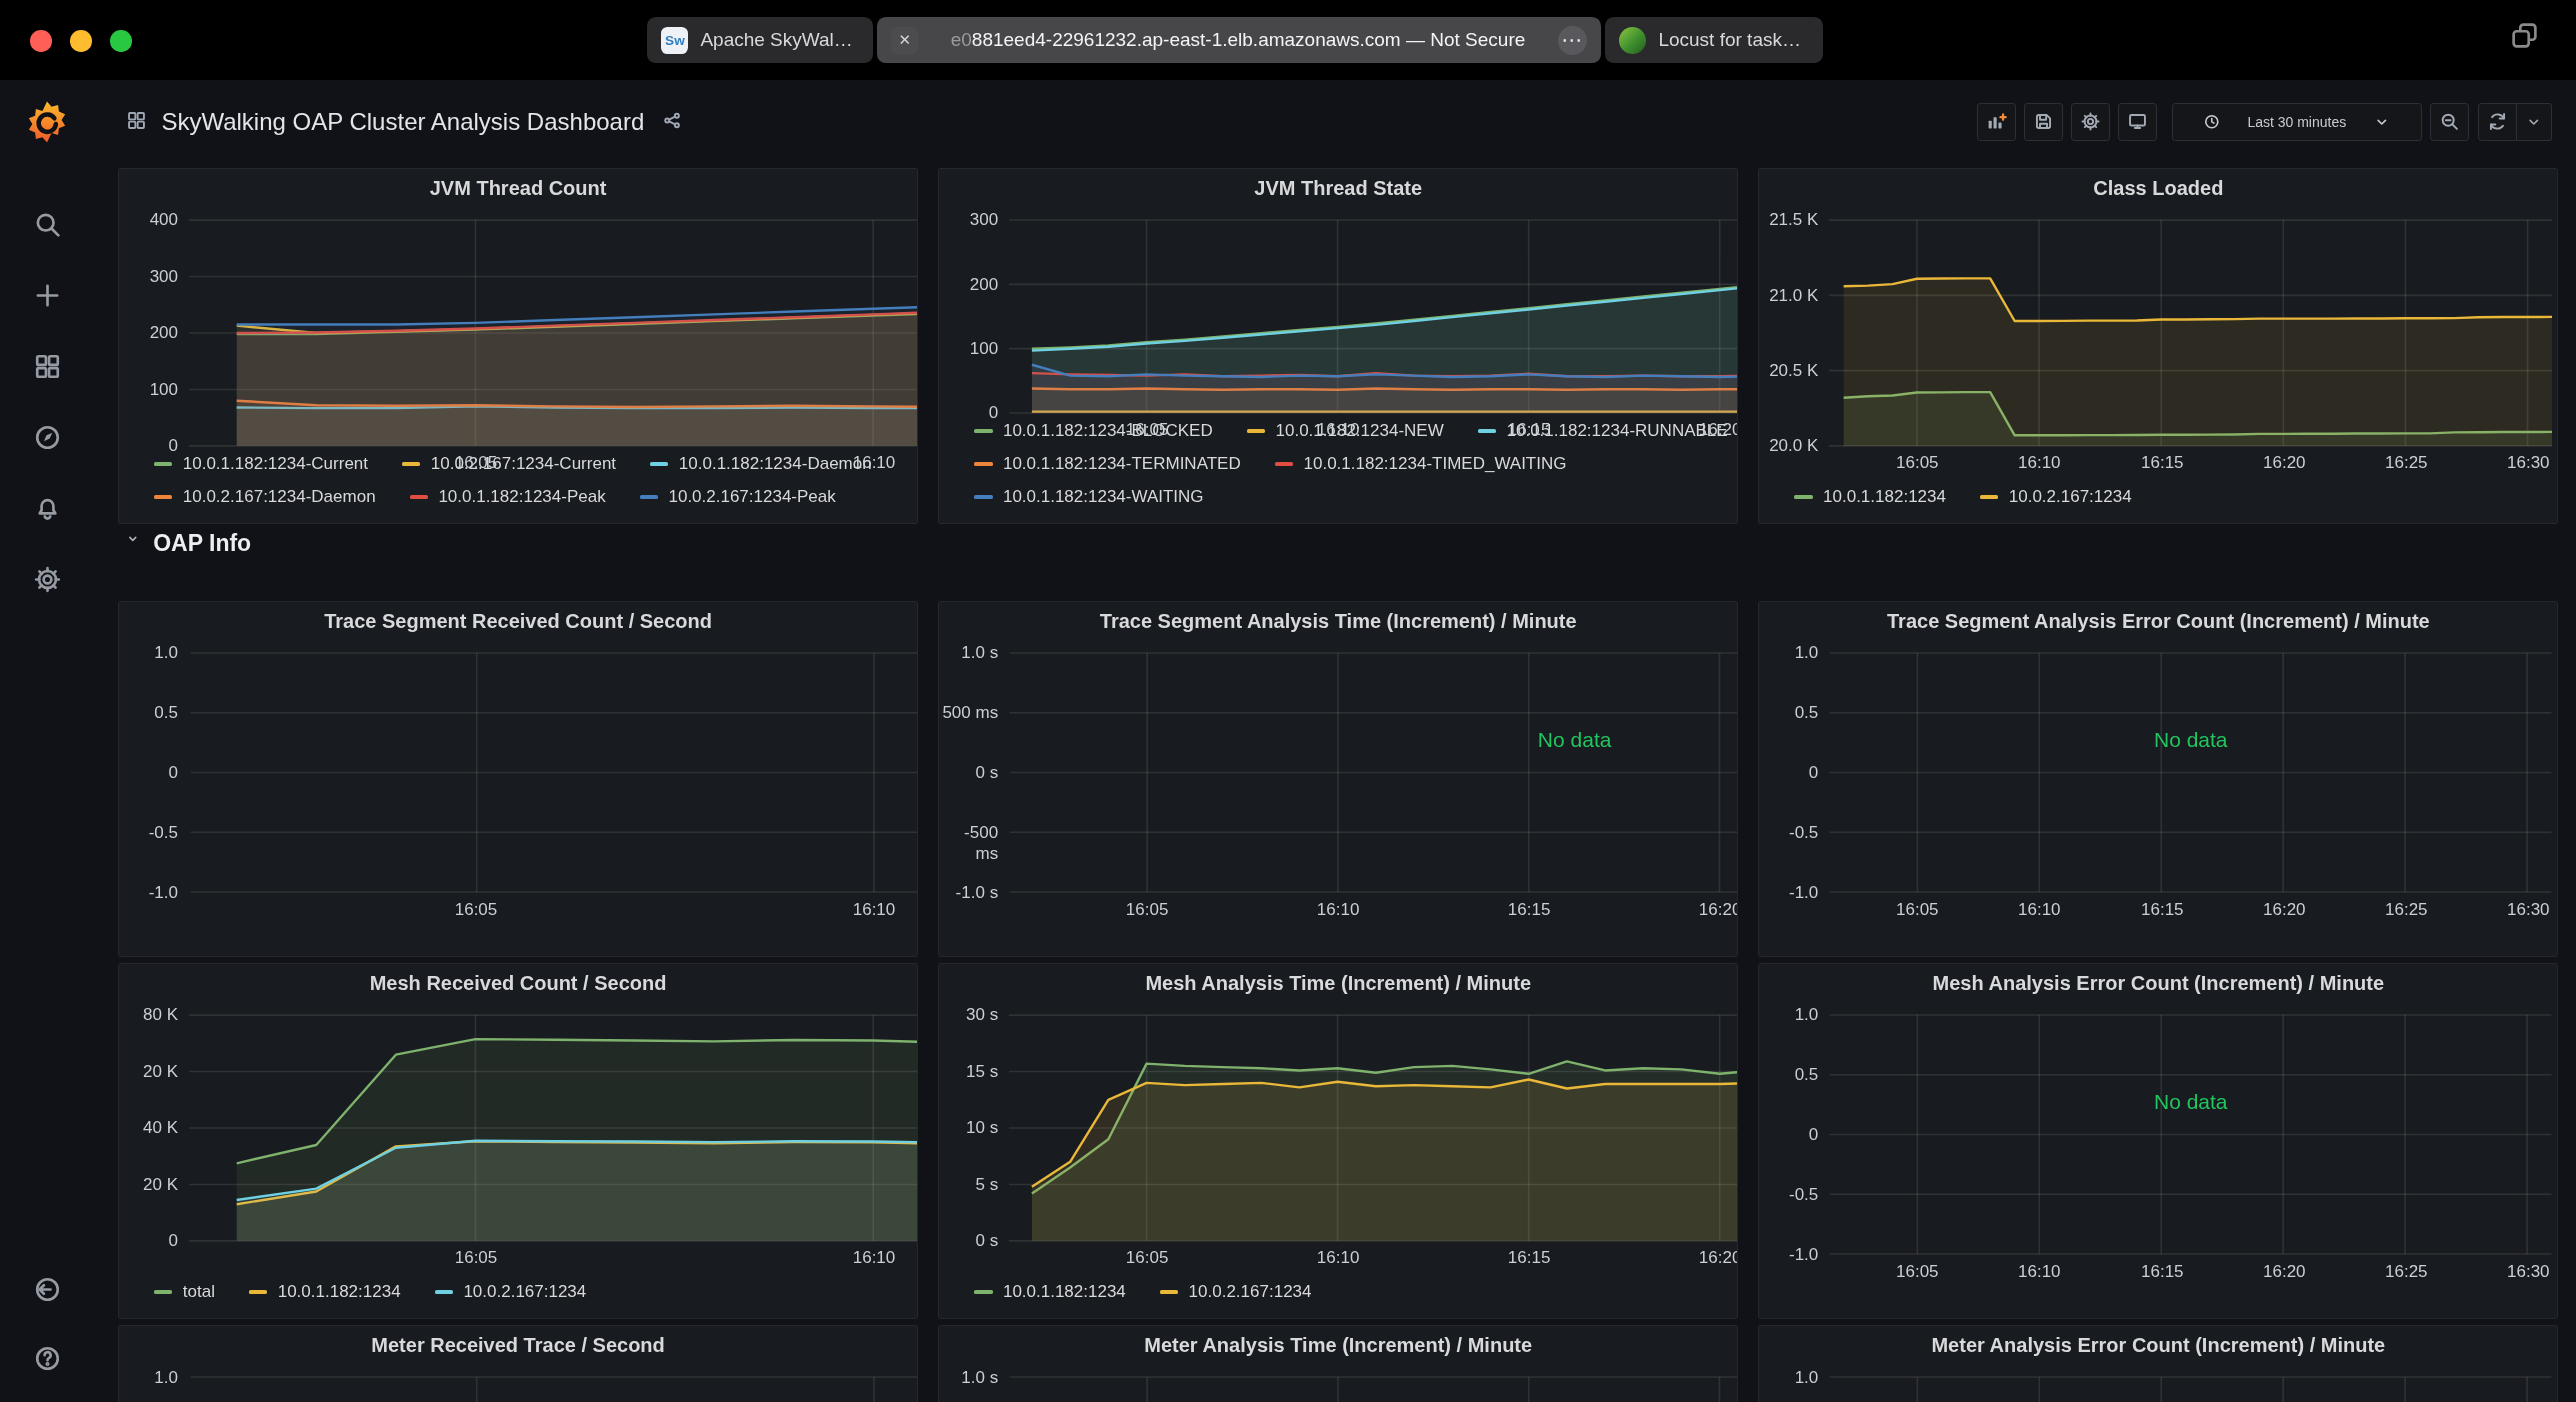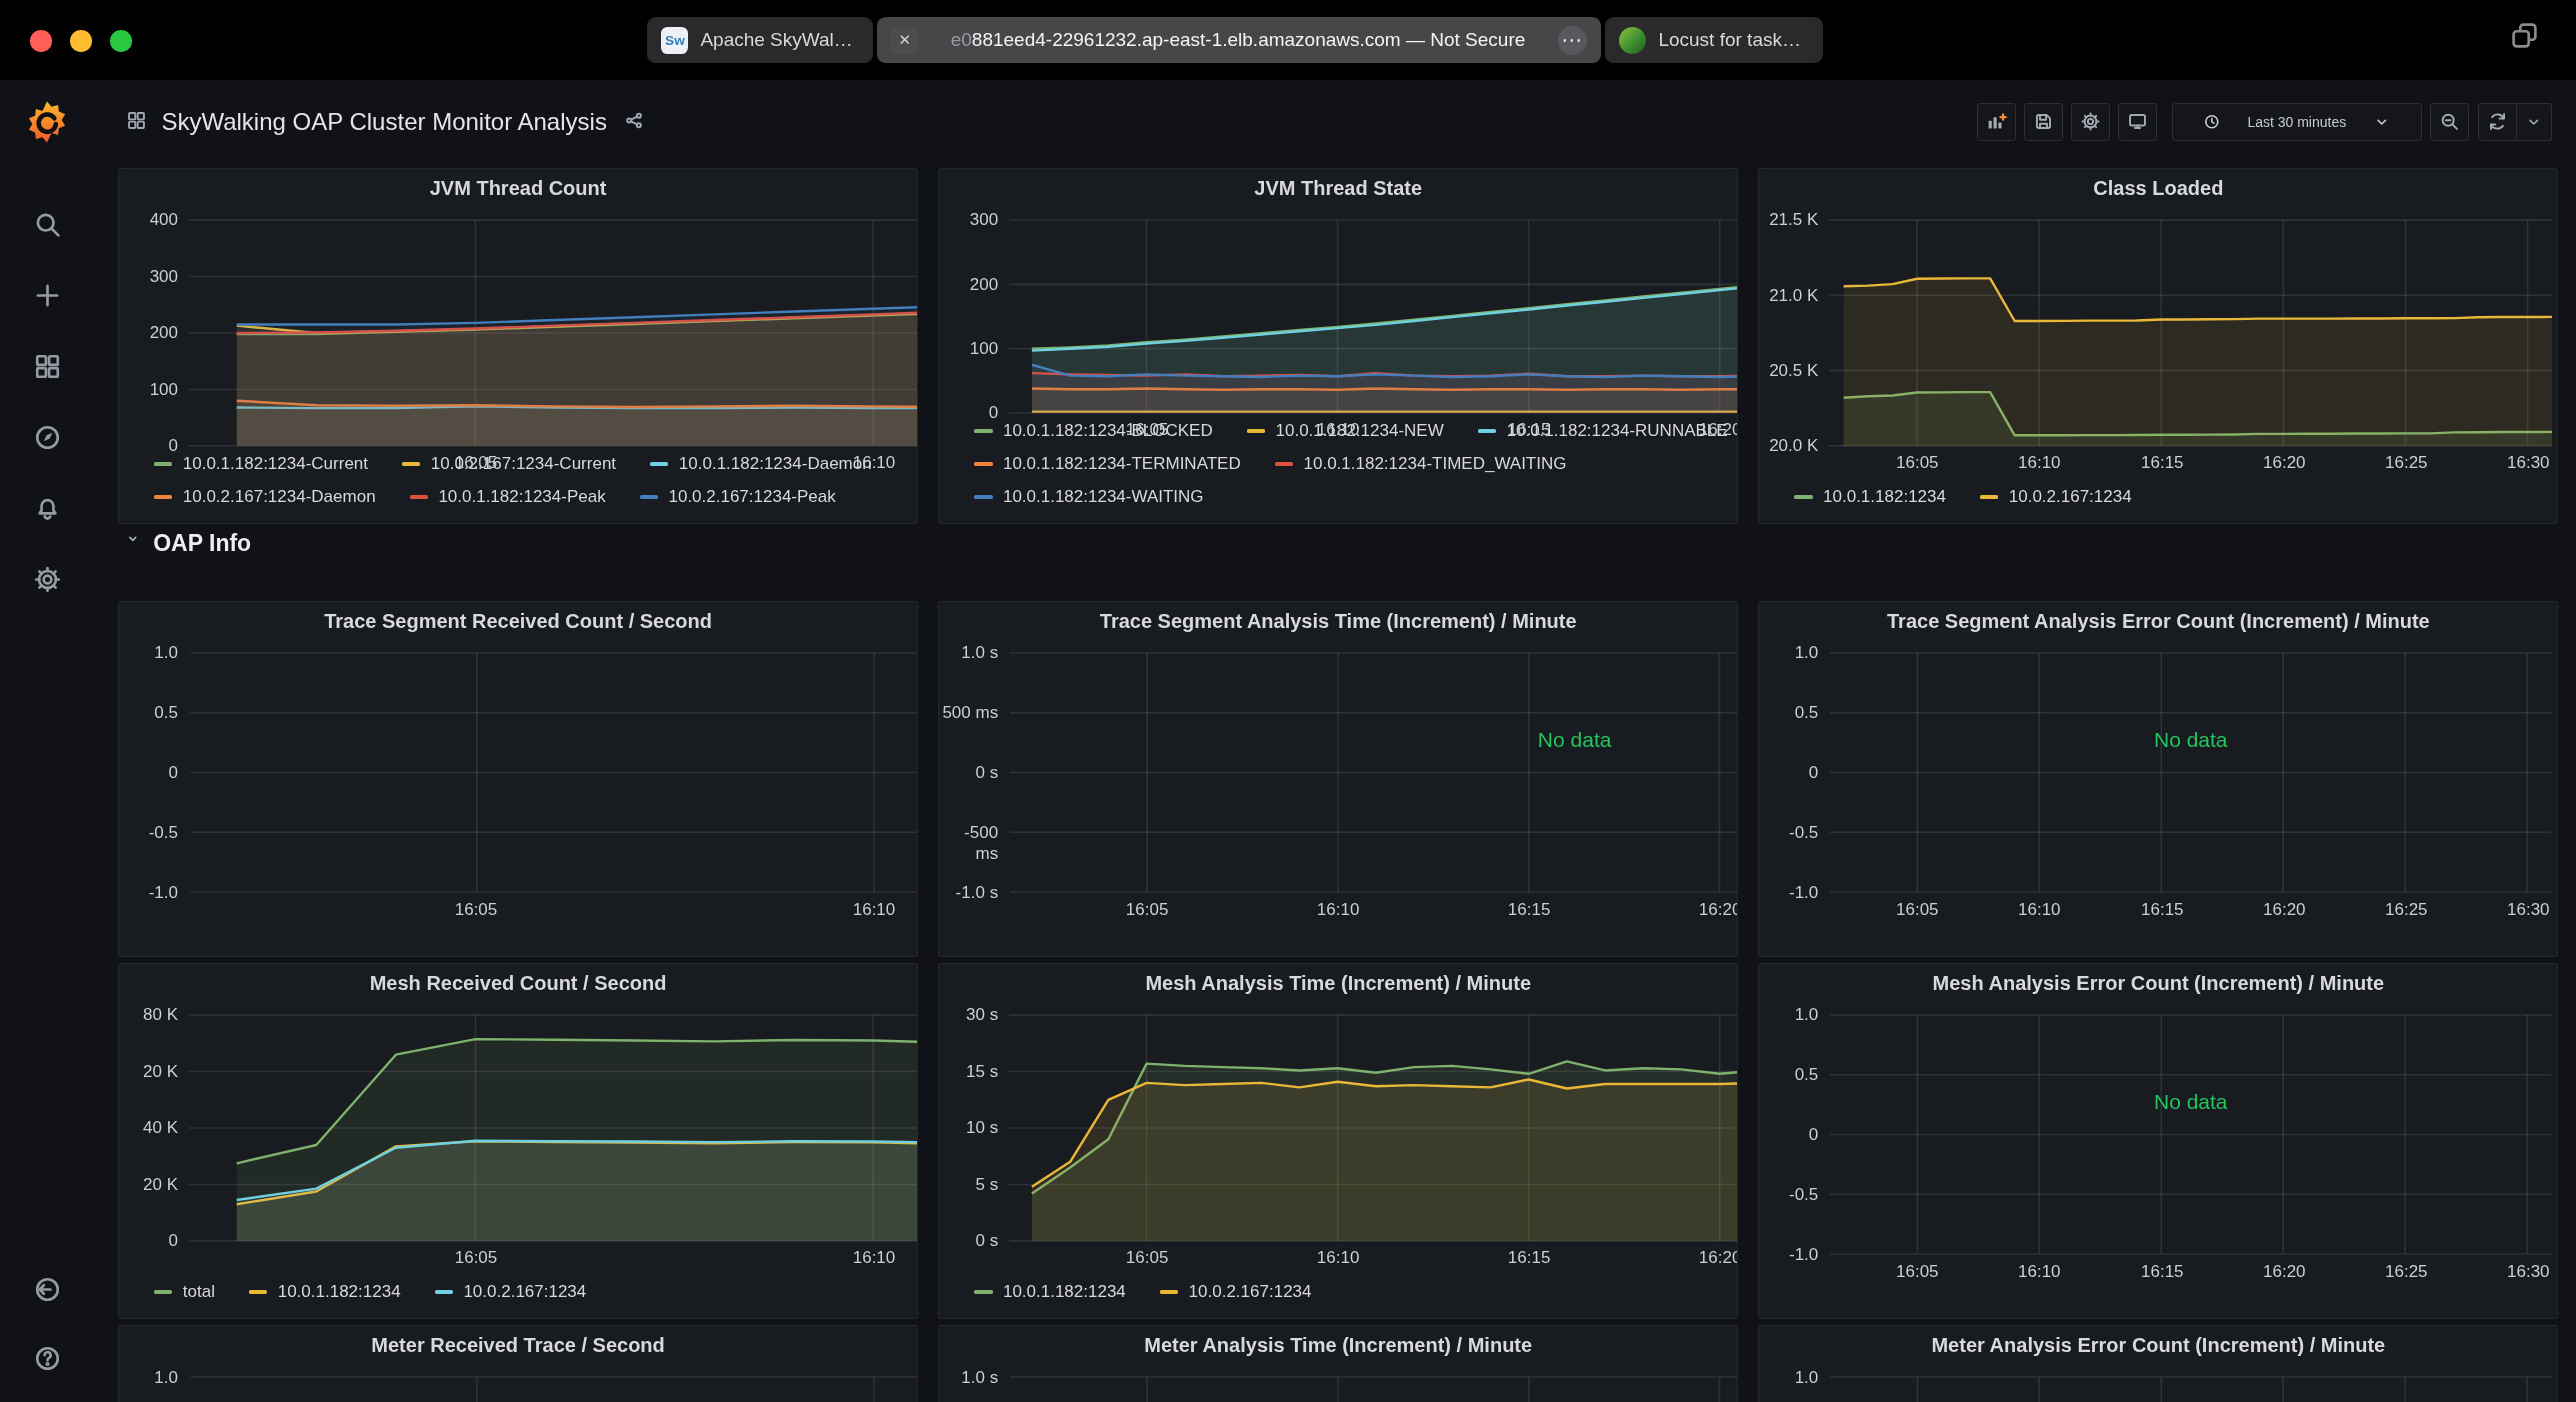--- a/index.html
+++ b/index.html
@@ -175,21 +175,21 @@
     </nav>
 
     <div class="main">
       <header class="dash-header">
         <span class="crumb-icon"><svg class="ic" viewBox="0 0 24 24">
               <rect x="3.5" y="3.5" width="7.2" height="7.2" rx="1"></rect>
               <rect x="13.3" y="3.5" width="7.2" height="7.2" rx="1"></rect>
               <rect x="3.5" y="13.3" width="7.2" height="7.2" rx="1"></rect>
               <rect x="13.3" y="13.3" width="7.2" height="7.2" rx="1"></rect>
             </svg></span>
-        <h1 class="dash-title">SkyWalking OAP Cluster Monitor Analysis</h1>
+        <h1 class="dash-title">SkyWalking OAP Cluster Analysis Dashboard</h1>
         <span class="share-icon"><svg class="ic" viewBox="0 0 24 24">
               <circle cx="6" cy="12" r="2.3"></circle>
               <circle cx="17" cy="6.5" r="2.3"></circle>
               <circle cx="17" cy="17.5" r="2.3"></circle>
               <path d="M8.1 10.9l6.8-3.3M8.1 13.1l6.8 3.3"></path>
             </svg></span>
         <div class="header-right">
           <span class="hbtn">
               <svg class="ic" viewBox="0 0 24 24">
                 <g fill="currentColor" stroke="none">

